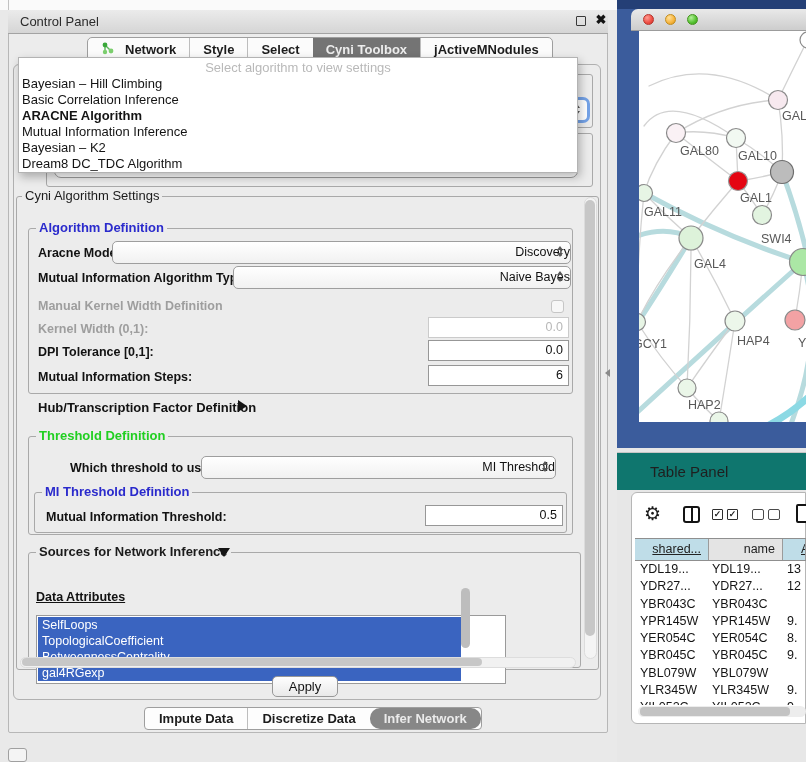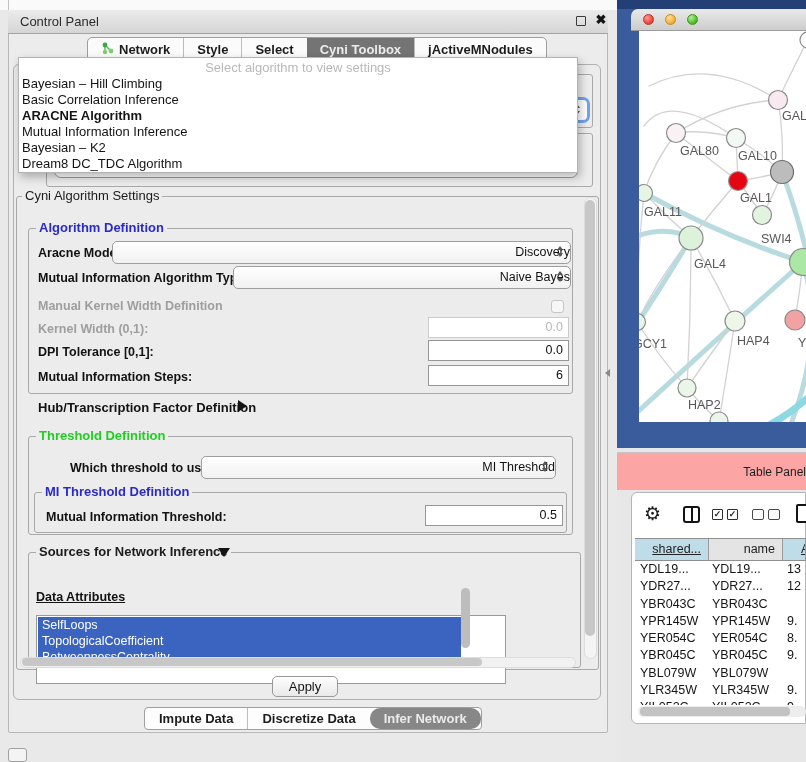--- a/index.html
+++ b/index.html
@@ -15,21 +15,21 @@
              border:1px solid #b7b7b7;border-radius:2px;}
   .cp-titlebar{left:8px;top:10px;width:600px;height:24px;
                background:linear-gradient(#ebebeb,#d5d5d5);border-bottom:1px solid #a3a3a3;
                font-size:13px;color:#2b2b2b;line-height:24px;padding-left:12px;}
   .btn-restore{left:576px;top:16px;width:10px;height:10px;border:1.6px solid #3a3a3a;border-radius:1px;background:transparent;}
   .btn-close{left:593px;top:11px;width:16px;height:18px;font-size:13px;font-weight:bold;color:#141414;line-height:18px;text-align:center;}
 
   
   .tabbar{left:87px;top:37px;height:25px;display:inline-flex;background:#fbfbfb;
           border:1px solid #9e9e9e;border-radius:5px;overflow:hidden;font-size:13px;font-weight:600;color:#1c1c1c;}
-  .tabbar .tab{display:flex;align-items:center;padding:0 13px;height:100%;}
+  .tabbar .tab{display:flex;align-items:center;padding:0 13px;height:100%;gap:6px;}
   .tabbar .tab + .tab{border-left:1px solid #bdbdbd;}
   .tabbar .tab.selected{background:#747474;color:#ededed;border-left:none;}
   .tabbar .tab .net-ico{margin-right:5px;}
 
   
   .cp-content{left:13px;top:64px;width:588px;height:636px;background:#ececec;
               border:1px solid #b0b0b0;border-radius:6px;}
 
   
   .groupbox{border:1px solid #a9a9a9;border-radius:3px;background:transparent;}
@@ -90,22 +90,22 @@
   .net-titlebar{left:631px;top:9px;width:175px;height:22px;background:linear-gradient(#e9e9e9,#cdcdcd);
                 border-bottom:1px solid #9c9c9c;border-radius:7px 0 0 0;}
   .light{position:absolute;top:14px;width:11px;height:11px;border-radius:50%;}
   .light.red{left:643px;background:radial-gradient(circle at 35% 30%,#ff9a90,#ee4c42 60%,#c8352c);border:1px solid #b5342c;}
   .light.yellow{left:665px;background:radial-gradient(circle at 35% 30%,#ffe09a,#f7b43c 60%,#d3921f);border:1px solid #c28d1e;}
   .light.green{left:687px;background:radial-gradient(circle at 35% 30%,#b4f09a,#53c12f 60%,#3d9c1f);border:1px solid #44941f;}
   .net-canvas{left:639px;top:31px;width:167px;height:391px;background:#ffffff;overflow:hidden;}
 
   
   .tp-region{left:617px;top:448px;width:189px;height:314px;background:#e7e7e7;}
-  .tp-titlebar{left:617px;top:452px;width:189px;height:38px;background:#fca5a5;border-top:1px solid #c6c6c6;
-               font-size:12px;color:#1f1f1f;line-height:38px;padding-left:33px;text-align:right;}
+  .tp-titlebar{left:617px;top:452px;width:189px;height:38px;background:#0f766e;border-top:1px solid #c6c6c6;
+               font-size:15px;color:#1f1f1f;line-height:38px;padding-left:33px;}
   .tp-card{left:631px;top:492px;width:175px;height:232px;background:#fff;border:1px solid #b6b6b6;border-radius:6px 0 0 6px;}
   .gear{left:644px;top:503px;font-size:19px;color:#1a1a1a;line-height:22px;}
   .ico-split{left:683px;top:506px;width:17px;height:17px;border:2px solid #141414;border-radius:3px;}
   .ico-split .mid{position:absolute;left:6px;top:0;width:2px;height:13px;background:#141414;}
   .cb{position:absolute;top:509px;width:11px;height:11px;border:1.6px solid #2e2e2e;border-radius:1px;font-size:9px;line-height:9px;text-align:center;color:#1c1c1c;font-weight:bold;}
   .cb.empty{border-color:#4a4a4a;border-radius:2px;width:12px;}
   .ico-panel{left:796px;top:504px;width:18px;height:19px;border:2px solid #141414;border-radius:2px;background:#fff;}
   .thead{left:635px;top:538px;height:23px;display:flex;font-size:12.5px;color:#222;
          border-top:1px solid #8f8f8f;border-bottom:1px solid #8f8f8f;}
   .thead .hc{height:100%;line-height:21px;border-right:1px solid #9b9b9b;padding-right:7px;text-align:right;overflow:hidden;white-space:nowrap;}
@@ -247,20 +247,21 @@
   <div class="abs groupbox" style="left:28px;top:552px;width:553px;height:116px;"></div>
   <div class="g-title" style="left:36px;top:545px;font-weight:bold;color:#1b1b1b;">Sources for Network Inference</div>
   <div class="arrow-down" style="left:218px;top:548px;"></div>
   <div class="lbl" style="left:36px;top:590px;text-decoration:underline;">Data Attributes</div>
 
   <div class="abs listbox">
     <div style="padding-top:1px;">
         <div class="src-item" style="background: rgb(58, 100, 192);">SelfLoops</div>
         <div class="src-item" style="background: rgb(58, 100, 192);">TopologicalCoefficient</div>
         <div class="src-item" style="background: rgb(58, 100, 192);">BetweennessCentrality</div>
+        <div class="src-item" style="background: rgb(58, 100, 192);">gal4RGexp</div>
       </div>
   </div>
   <div class="abs list-scroll">
       <span class="list-thumb"></span>
     </div>
 
   <div class="abs vscroll"></div>
   <div class="abs vthumb"></div>
   <div class="abs hscroll"></div>
   <div class="abs hthumb"></div>

